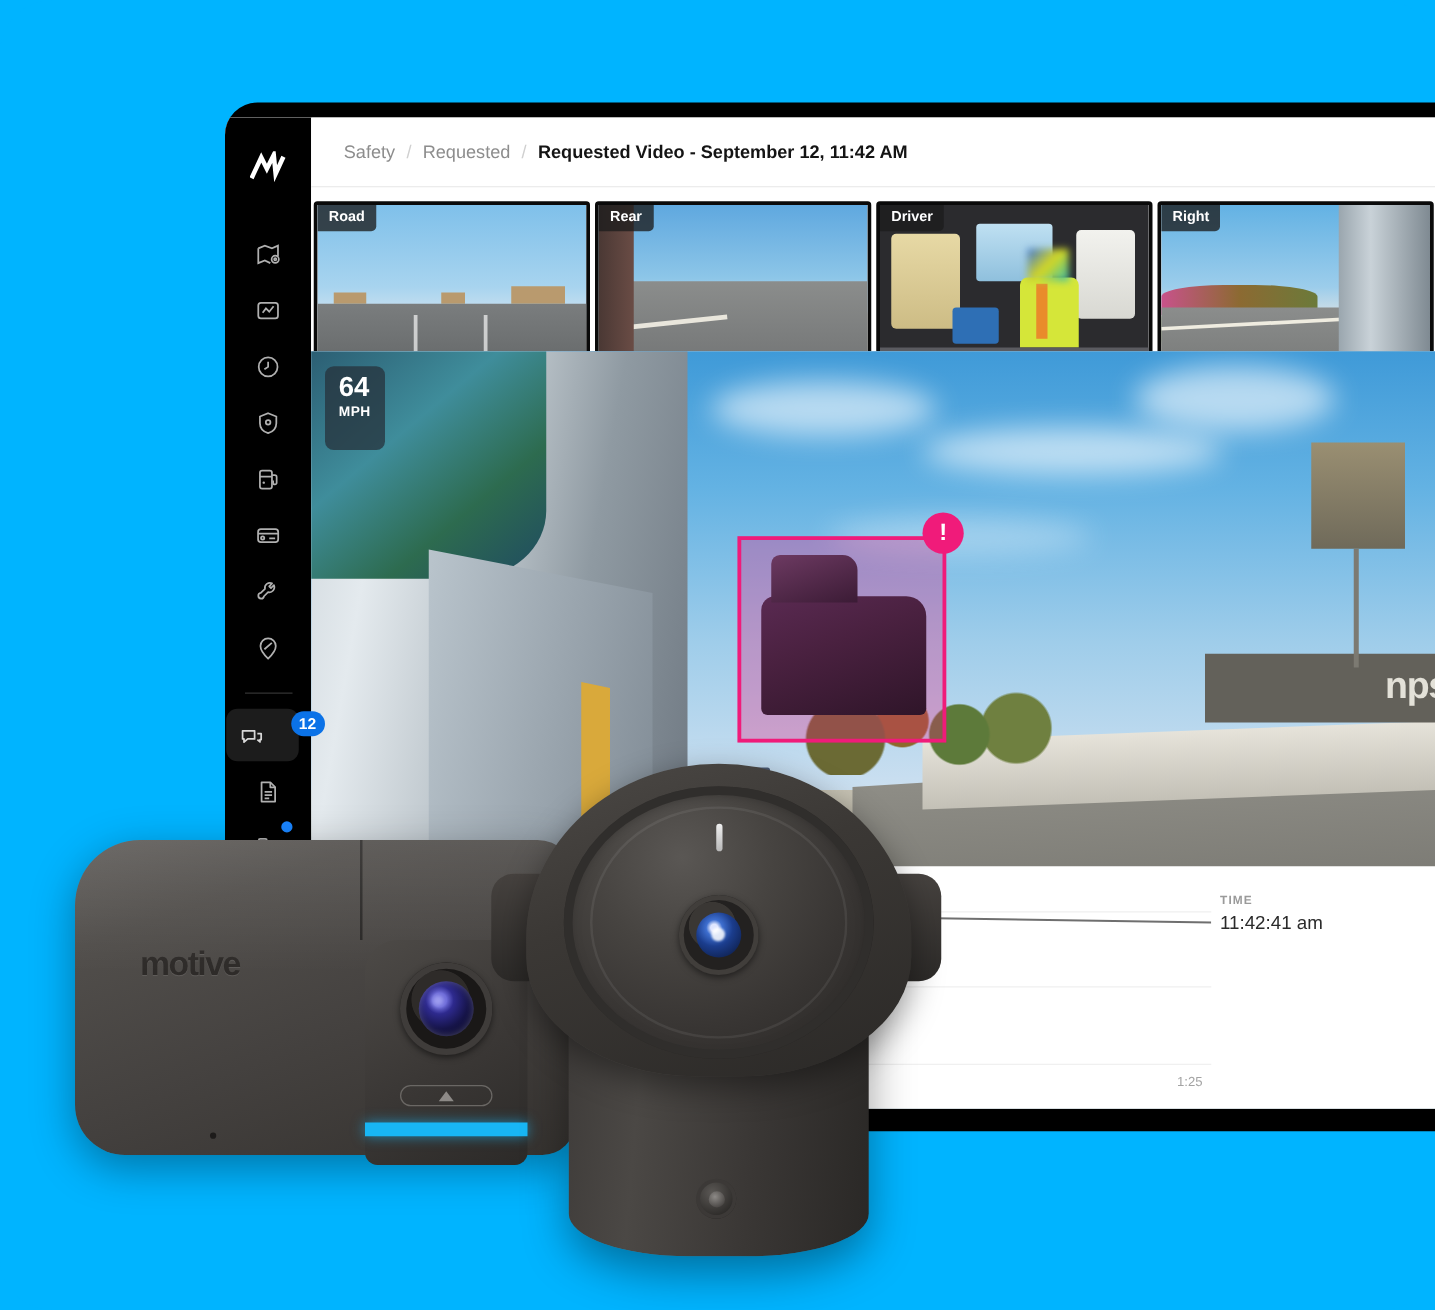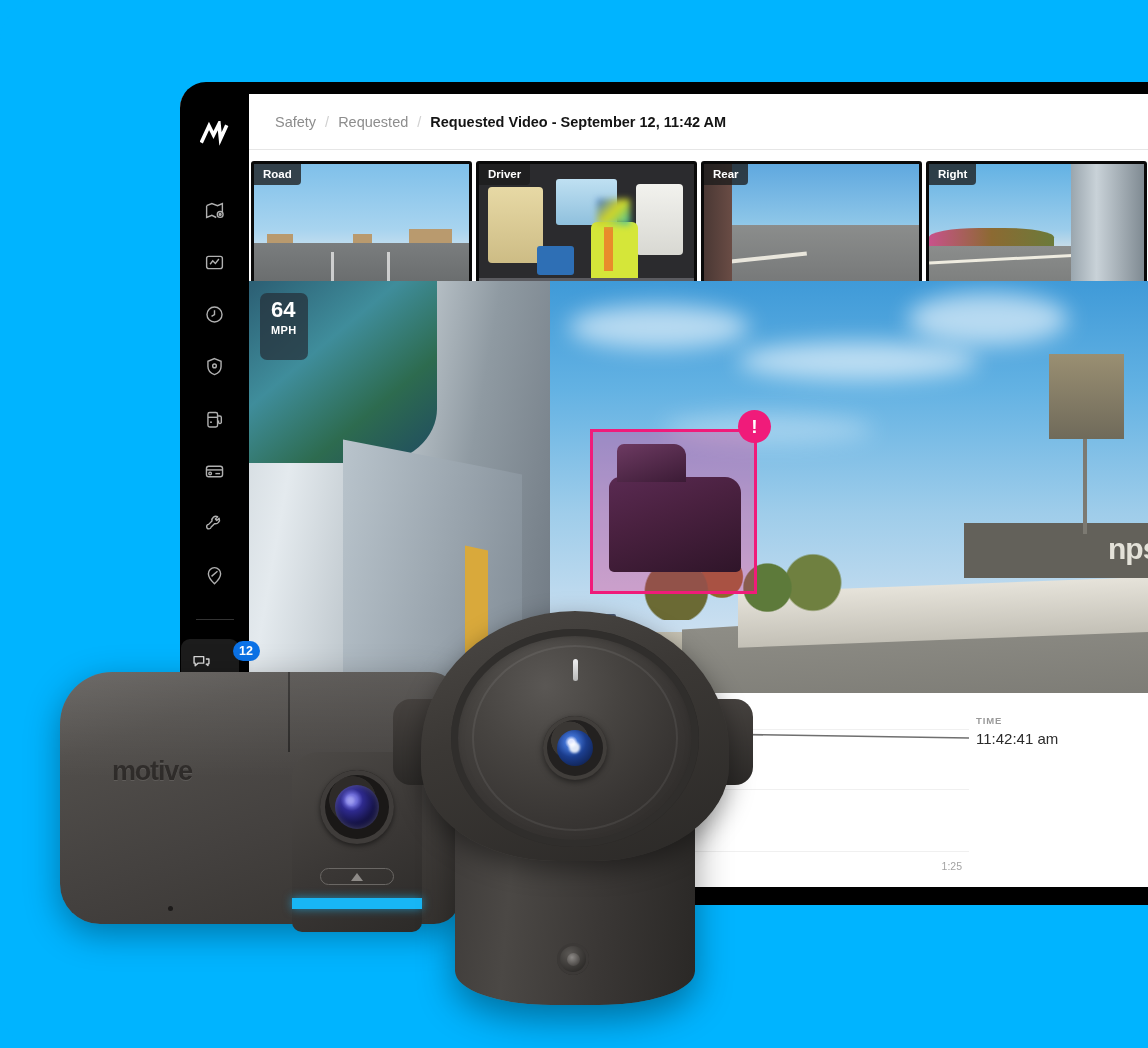--- a/index.html
+++ b/index.html
@@ -36,21 +36,20 @@
     overflow:hidden;
   }
 
   
   #sidebar {
     position:absolute; left:0; top:0;
     width:69px; height:793px;
     background:#000000;
     display:flex; flex-direction:column; align-items:center;
     padding-top:20px;
-    justify-content:space-between;
   }
   .logo {
     width:40px; height:40px;
     display:flex; align-items:center; justify-content:center;
     margin-bottom:22px;
   }
   .logo svg { display:block; }
   .nav-item {
     width:44px; height:36px;
     display:flex; align-items:center; justify-content:center;
@@ -683,40 +682,40 @@
               <div class="bld" style="left:46%;width:9%"></div>
               <div class="bld" style="left:72%;width:20%;height:14px"></div>
               <div class="road"></div>
               <div class="lane" style="left:36%"></div>
               <div class="lane" style="left:62%"></div>
               <div class="hood"></div>
             </div>
             <span class="thumb-label">Road</span>
           </div>
 
+          <div class="thumb t2">
+            <div class="tsky">
+              <div class="road"></div>
+              <div class="shoulder"></div>
+              <div class="pillar"></div>
+            </div>
+            <span class="thumb-label">Rear</span>
+          </div>
+
           <div class="thumb t3">
             <div class="tsky">
               <div class="win-l"></div>
               <div class="win-c"></div>
               <div class="win-r"></div>
               <div class="cooler"></div>
               <div class="vest"></div>
               <div class="face"></div>
               <div class="seat"></div>
             </div>
             <span class="thumb-label">Driver</span>
-          </div>
-
-          <div class="thumb t2">
-            <div class="tsky">
-              <div class="road"></div>
-              <div class="shoulder"></div>
-              <div class="pillar"></div>
-            </div>
-            <span class="thumb-label">Rear</span>
           </div>
 
           <div class="thumb t4">
             <div class="tsky">
               <div class="foliage"></div>
               <div class="road"></div>
               <div class="shoulder"></div>
               <div class="truck"></div>
             </div>
             <span class="thumb-label">Right</span>

